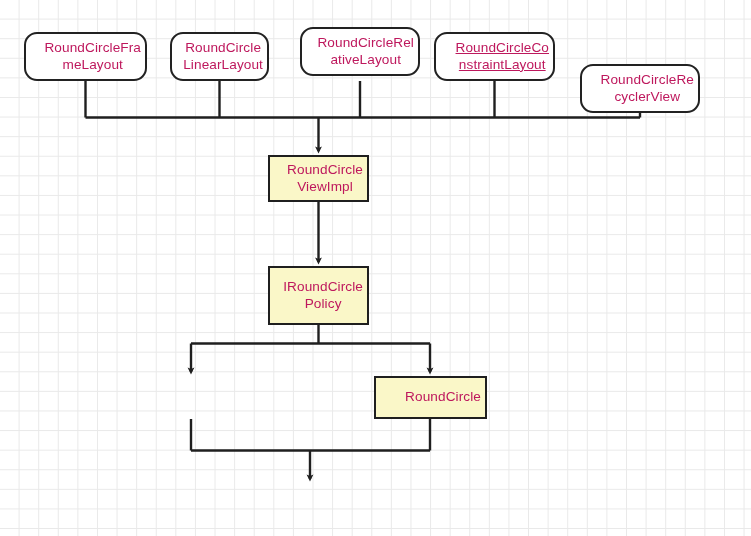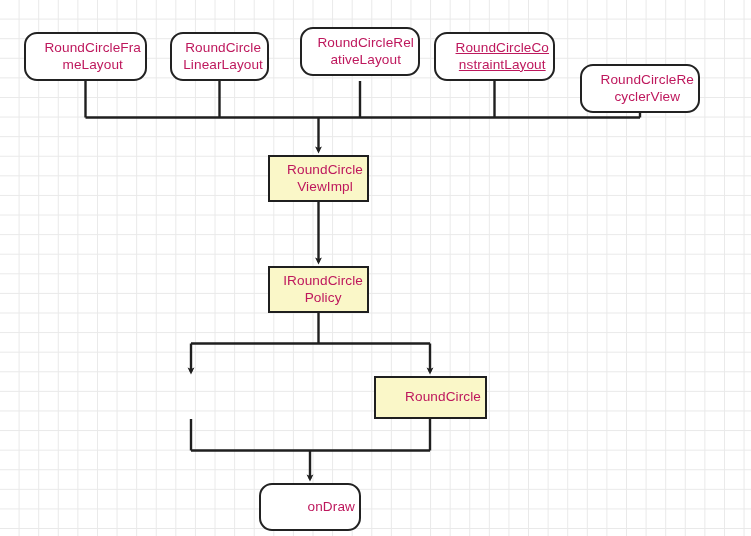--- a/index.html
+++ b/index.html
@@ -123,27 +123,24 @@
   <div class="node rounded" id="n5" style="left:580px; top:32px; width:120px; height:49px;margin-top:32px;">
     <span class="node-label">RoundCircleRe
 cyclerView</span>
   </div>
 
   <div class="node rect" id="n6" style="left:268px; top:155px; width:101px; height:47px;">
     <span class="node-label">RoundCircle
 ViewImpl</span>
   </div>
 
-  <div class="node rect" id="n7" style="left:268px; top:266px; width:101px; height:47px;">
+  <div class="node rect" id="n7" style="left:268px; top:266px; width:101px; height:59px;">
     <span class="node-label">IRoundCircle
 Policy</span>
   </div>
 
 
   <div class="node rect" id="n9" style="left:374px; top:376px; width:113px; height:43px;">
     <span class="node-label">RoundCircle</span>
   </div>
 
-  <div class="node rounded" id="n10" style="left:259px; top:483px; width:102px; height:48px;">
-    <span class="node-label">onDraw</span>
-  </div>
 
 </div>
 
 </body></html>

